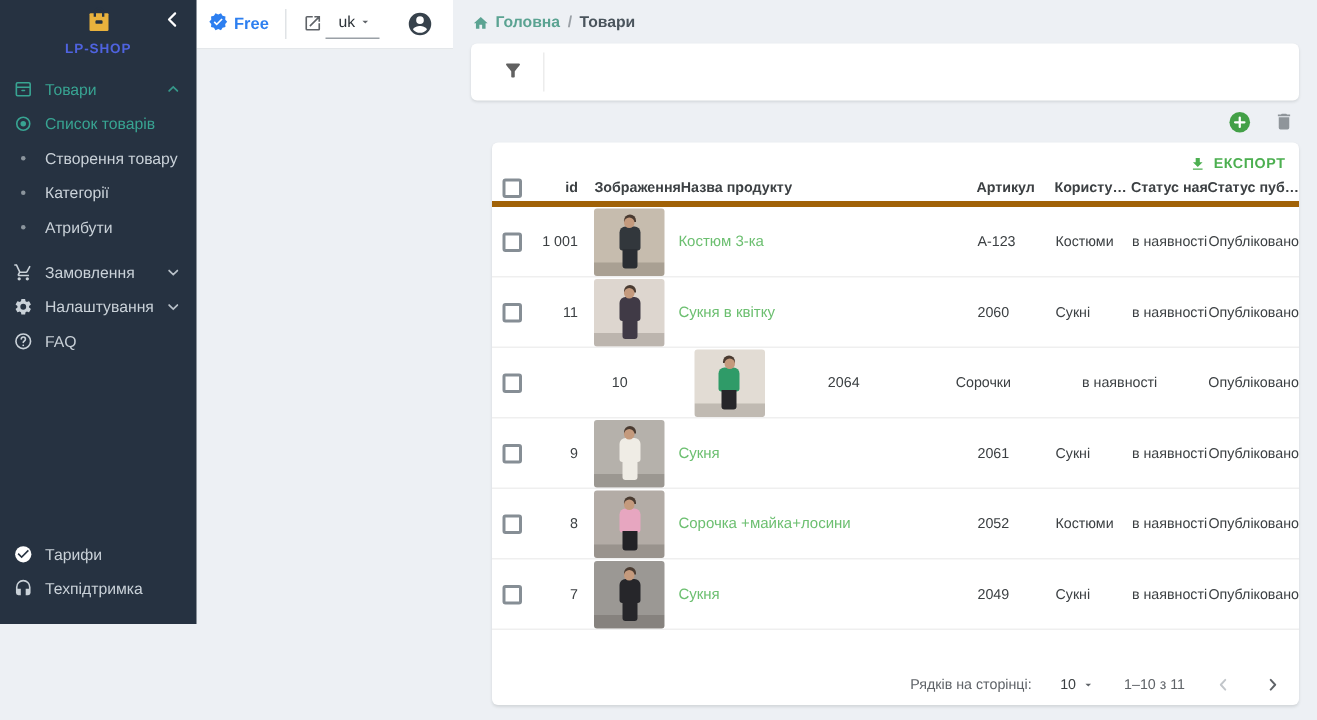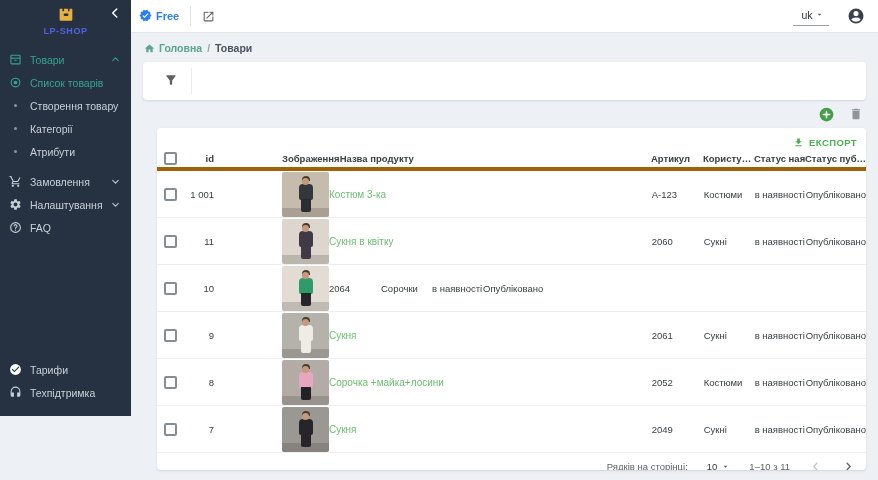--- a/index.html
+++ b/index.html
@@ -34,21 +34,21 @@
   .nav-icon svg { width:13px; height:13px; }
   .nav-label { flex:1; overflow:hidden; text-overflow:ellipsis; }
   .nav-chevron { width:11px; height:11px; margin-left:4px; opacity:.9; }
   .nav-chevron svg { width:11px; height:11px; }
   .teal, .teal .nav-label, .teal .nav-icon, .teal .nav-chevron { color:#38a492; }
   .bullet-dot { width:3px; height:3px; border-radius:50%; background:#8b959d; }
   .group-gap { margin-top:7px; }
   .nav-footer { margin-top:auto; padding-bottom:12px; }
 
   
-  .main { flex:1; display:flex; flex-direction:column; min-width:0; }
+  .main { flex:1; display:flex; flex-direction:row; min-width:0; }
   .topbar {
     height:33px; background:#fff; border-bottom:1px solid #e4e7ea;
     display:flex; align-items:center; padding:0 13px 0 8px; flex:0 0 33px;
   }
   .plan-badge { display:flex; align-items:center; gap:4px; color:#2d7ff0; font-weight:bold; font-size:11px; cursor:pointer; }
   .plan-badge svg { width:13px; height:13px; }
   .tb-divider { width:1px; height:20px; background:#e0e3e6; margin:0 11px; }
   .external-btn { width:15px; height:15px; color:#5f6368; cursor:pointer; }
   .external-btn svg { width:13px; height:13px; }
   .tb-spacer { flex:1; }
@@ -84,25 +84,25 @@
   .table-card {
     background:#fff; border-radius:4px; box-shadow:0 1px 2px rgba(60,64,67,.15);
     margin:2px 0 10px 14px; flex:1; display:flex; flex-direction:column; overflow:hidden; min-height:0;
   }
   .export-row { display:flex; justify-content:flex-end; align-items:center; height:22px; flex:0 0 22px; padding:6px 9px 0 0; }
   .export-btn { display:flex; align-items:center; gap:5px; color:#4caf50; font-size:9.5px; font-weight:bold; letter-spacing:.4px; cursor:pointer; }
   .export-btn svg { width:11px; height:11px; }
 
   .thead-row, .t-row { display:flex; align-items:center; white-space:nowrap; }
   .thead-row { height:21px; flex:0 0 21px; border-bottom:4px solid #a16207; font-weight:bold; font-size:9.5px; color:#3c4043; }
-  .t-row { height:47px; flex:0 0 47px; border-bottom:1px solid #efefef; font-size:9.5px; color:#3c4043; }
+  .t-row { height:47px; flex:0 0 47px; border-bottom:1px solid #efefef; font-size:9.5px; color:#3c4043;justify-content:space-between; }
 
   .col-check { flex:0 0 29px; padding-left:7px; display:flex; align-items:center; }
   .col-id    { flex:0 0 28px; text-align:right; }
-  .col-img   { flex:0 0 67px; padding-left:28px; display:flex; align-items:center;margin-left:40px; }
+  .col-img   { flex:0 0 67px; padding-left:11px; display:flex; align-items:center; }
   .col-name  { flex:1; min-width:0; padding-right:6px; overflow:hidden; }
   .col-sku   { flex:0 0 52px; }
   .col-cat   { flex:0 0 51px; overflow:hidden; text-overflow:ellipsis; }
   .col-avail { flex:0 0 51px; overflow:hidden; }
   .col-pub   { flex:0 0 48px; overflow:visible; }
 
   .cbx { width:13px; height:13px; border:2px solid #868e95; border-radius:2px; background:#fff; cursor:pointer; }
   .name-link { color:#6cbf70; font-size:10px; cursor:pointer; text-decoration:none; }
 
   .photo { position:relative; width:47px; height:45px; border-radius:2px; overflow:hidden; background:#cfc8bd; }

